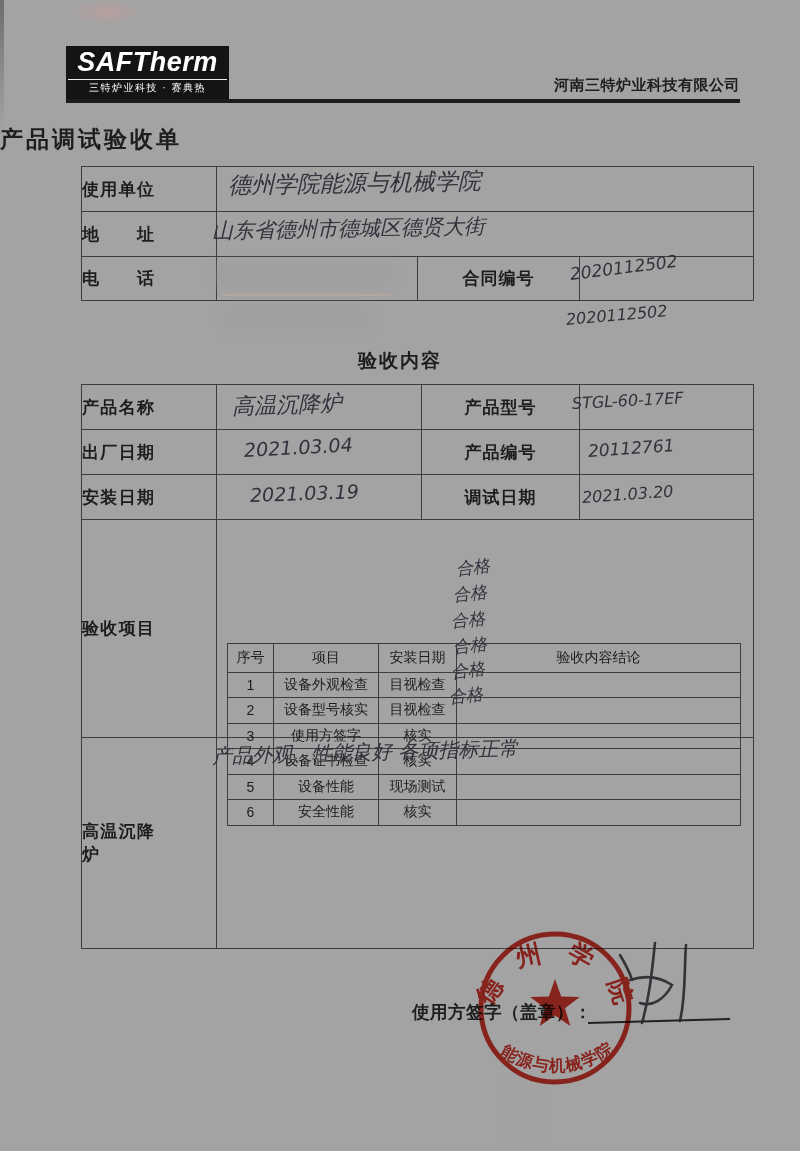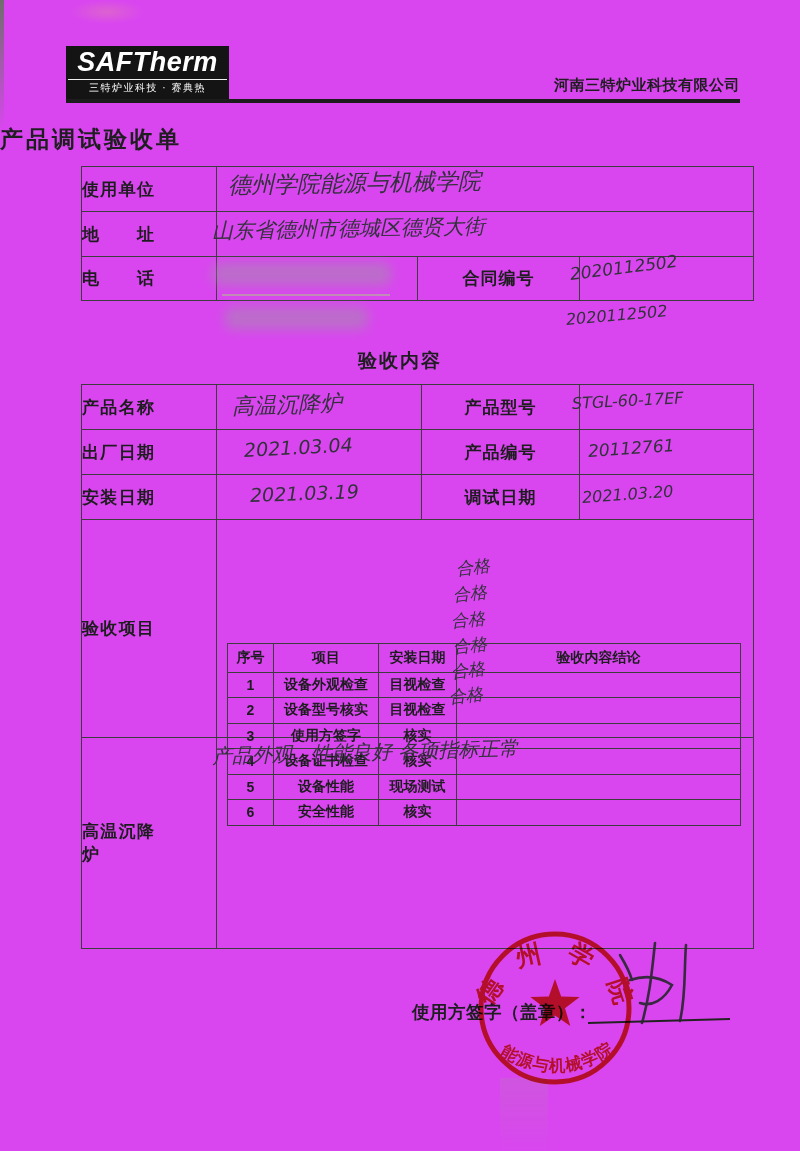--- a/index.html
+++ b/index.html
@@ -1,19 +1,19 @@
 <!DOCTYPE html>
 <html><head>
 <meta charset="utf-8">
 <style>
   html,body{margin:0;padding:0;}
   body{background:#e8e6e2;}
   .page{
     position:relative;width:800px;height:1151px;margin:0 auto;
-    background:#d946ef;overflow:hidden;
+    background:#a3a3a3;overflow:hidden;
     font-family:"Liberation Sans","DejaVu Sans",sans-serif;
     color:#1e1e20;
   }
   
   .edge-left{position:absolute;left:0;top:0;width:4px;height:130px;
     background:linear-gradient(#6f6e6c,rgba(130,130,130,0));}
   .smudge-pink{position:absolute;left:70px;top:0;width:74px;height:24px;
     background:radial-gradient(ellipse at center,rgba(226,150,150,.35),rgba(226,150,150,0) 70%);}
   .shade-bottom{position:absolute;left:500px;top:1078px;width:48px;height:73px;
     background:linear-gradient(rgba(160,155,150,.18),rgba(160,155,150,0));}
@@ -37,21 +37,21 @@
     color:#1d1d1f;vertical-align:middle;}
   .t th{text-align:left;}
   .lblpad{padding-left:17px;}
   .ljust{display:inline-block;width:72px;text-align:justify;text-align-last:justify;}
   .clab{text-align:center !important;letter-spacing:1px;}
   .vcell{background:transparent;}
 
   
   .inner-wrap{position:relative;height:100%;}
   table.it{border-collapse:collapse;table-layout:fixed;position:absolute;left:10px;top:14px;width:513px;}
-  .it td,.it th{border:1.5px solid #3d3d3d;font-size:14px;font-weight:bold;
+  .it td,.it th{border:1.5px solid #3d3d3d;font-size:14px;font-weight:normal;
     text-align:center;color:#1d1d1f;padding:0;}
 
   
   .hw{position:absolute;font-family:"DejaVu Sans",sans-serif;font-style:italic;
     color:#33323c;white-space:nowrap;transform-origin:left center;font-weight:normal;}
   
   .blob{position:absolute;background:#9a9aa0;filter:blur(6px);opacity:.45;border-radius:10px;}
   .blob-line{position:absolute;height:2px;background:#b8a8a0;opacity:.7;}
 
   

